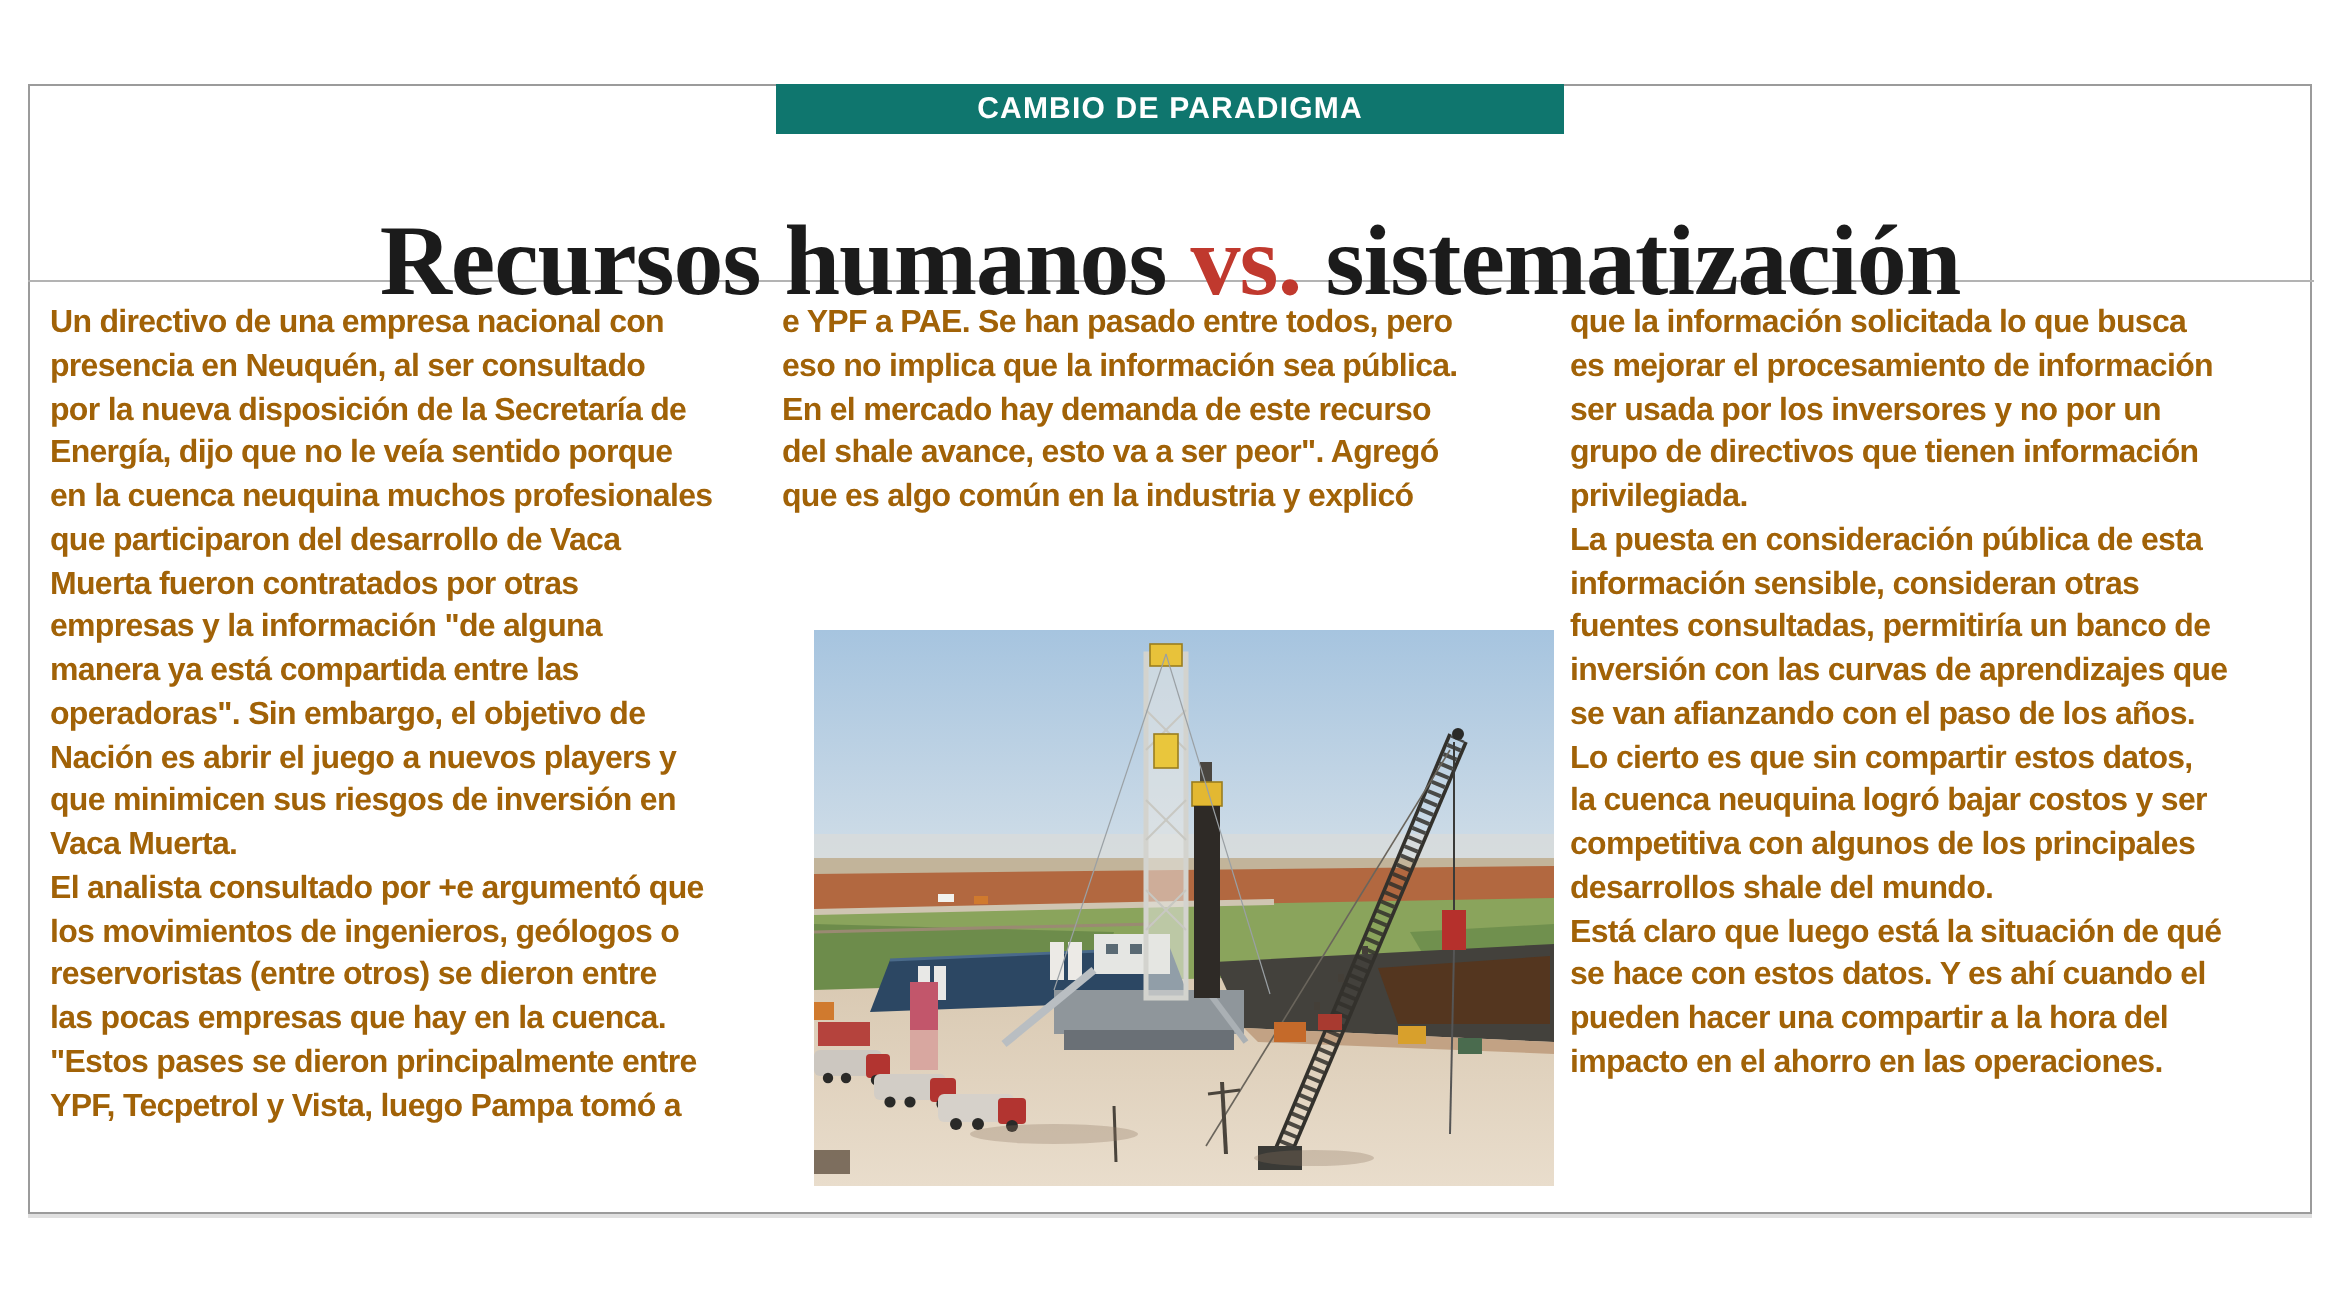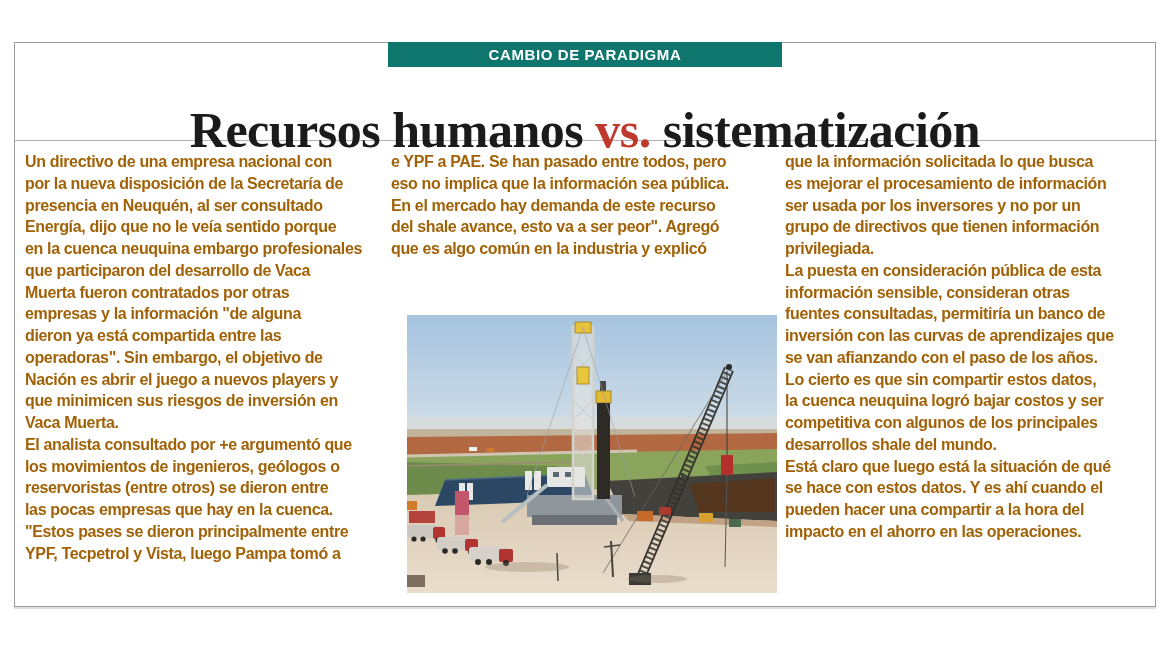--- a/index.html
+++ b/index.html
@@ -31,28 +31,28 @@
   <div id="frame"></div>
 
   <div id="kicker">CAMBIO DE PARADIGMA</div>
 
   <h1 id="headline"><span>Recursos humanos </span><span class="accent">vs.</span><span> sistematización</span></h1>
 
   <div id="rule"></div>
 
   <div id="col1" class="col">
       <div class="tl">Un directivo de una empresa nacional con</div>
+      <div class="tl">presencia en Neuquén, al ser consultado</div>
       <div class="tl">por la nueva disposición de la Secretaría de</div>
-      <div class="tl">presencia en Neuquén, al ser consultado</div>
       <div class="tl">Energía, dijo que no le veía sentido porque</div>
-      <div class="tl">en la cuenca neuquina embargo profesionales</div>
+      <div class="tl">en la cuenca neuquina muchos profesionales</div>
       <div class="tl">que participaron del desarrollo de Vaca</div>
       <div class="tl">Muerta fueron contratados por otras</div>
       <div class="tl">empresas y la información "de alguna</div>
-      <div class="tl">dieron ya está compartida entre las</div>
+      <div class="tl">manera ya está compartida entre las</div>
       <div class="tl">operadoras". Sin embargo, el objetivo de</div>
       <div class="tl">Nación es abrir el juego a nuevos players y</div>
       <div class="tl">que minimicen sus riesgos de inversión en</div>
       <div class="tl">Vaca Muerta.</div>
       <div class="tl">El analista consultado por +e argumentó que</div>
       <div class="tl">los movimientos de ingenieros, geólogos o</div>
       <div class="tl">reservoristas (entre otros) se dieron entre</div>
       <div class="tl">las pocas empresas que hay en la cuenca.</div>
       <div class="tl">"Estos pases se dieron principalmente entre</div>
       <div class="tl">YPF, Tecpetrol y Vista, luego Pampa tomó a</div>

